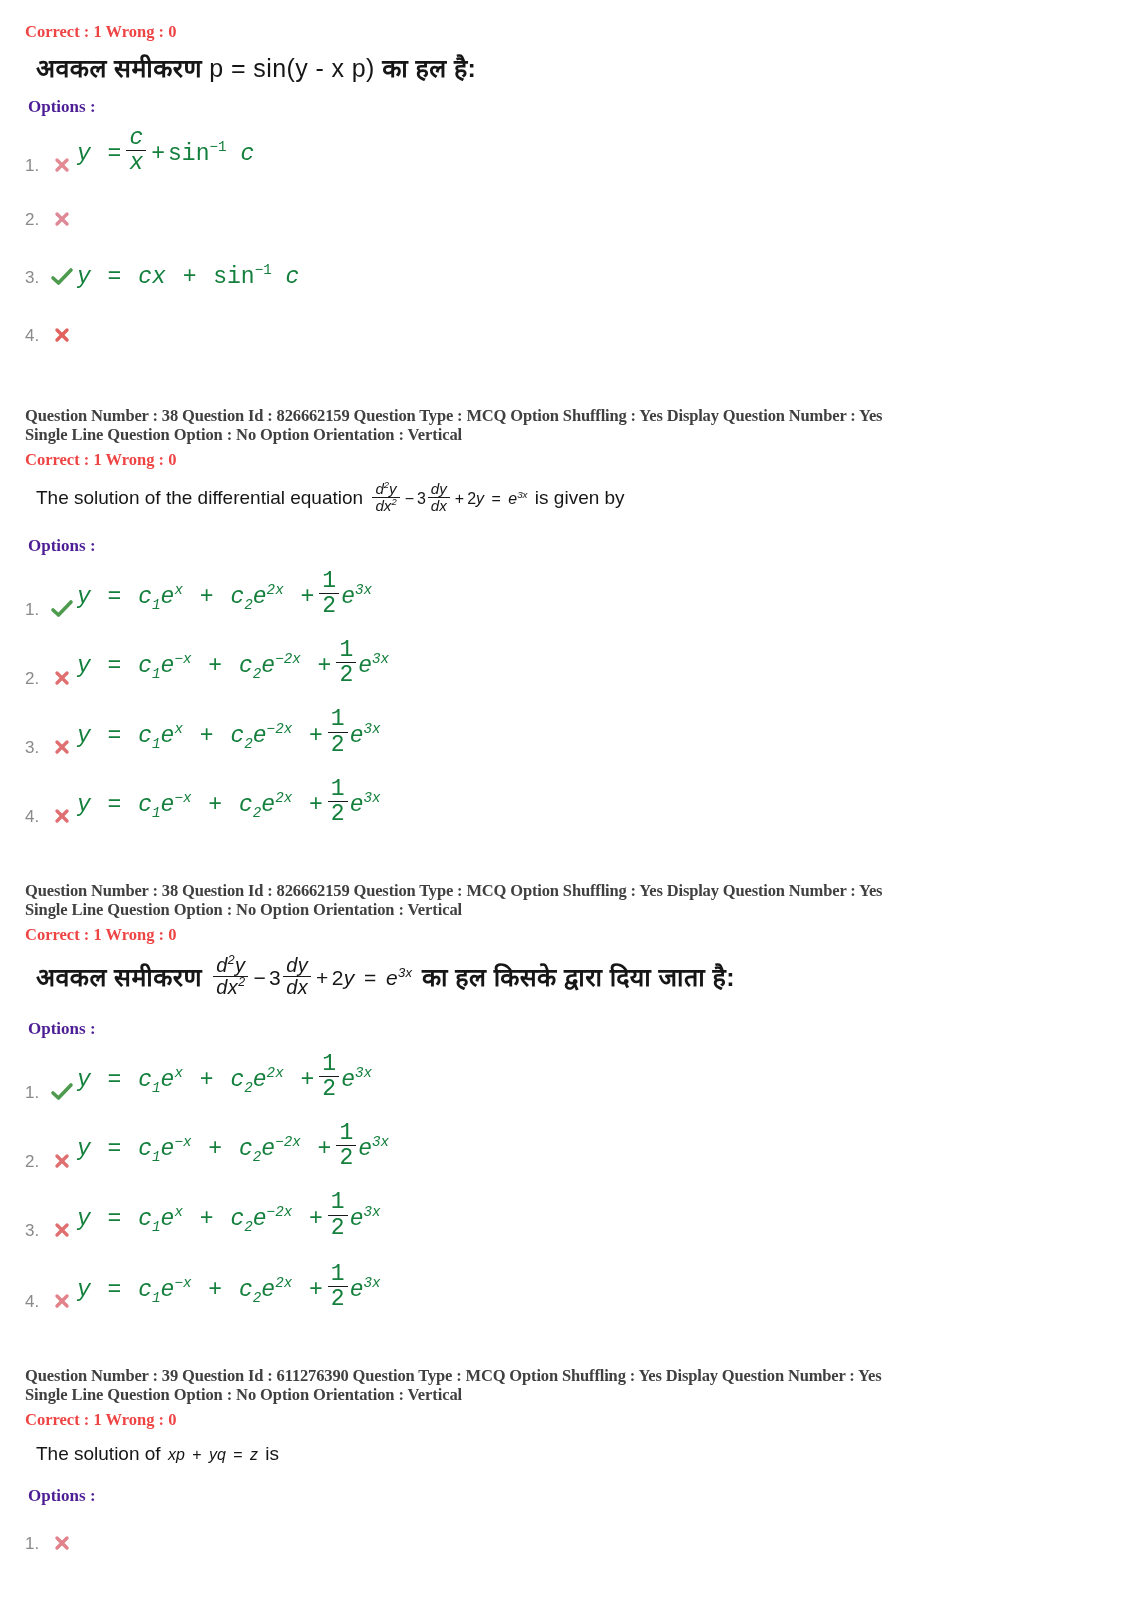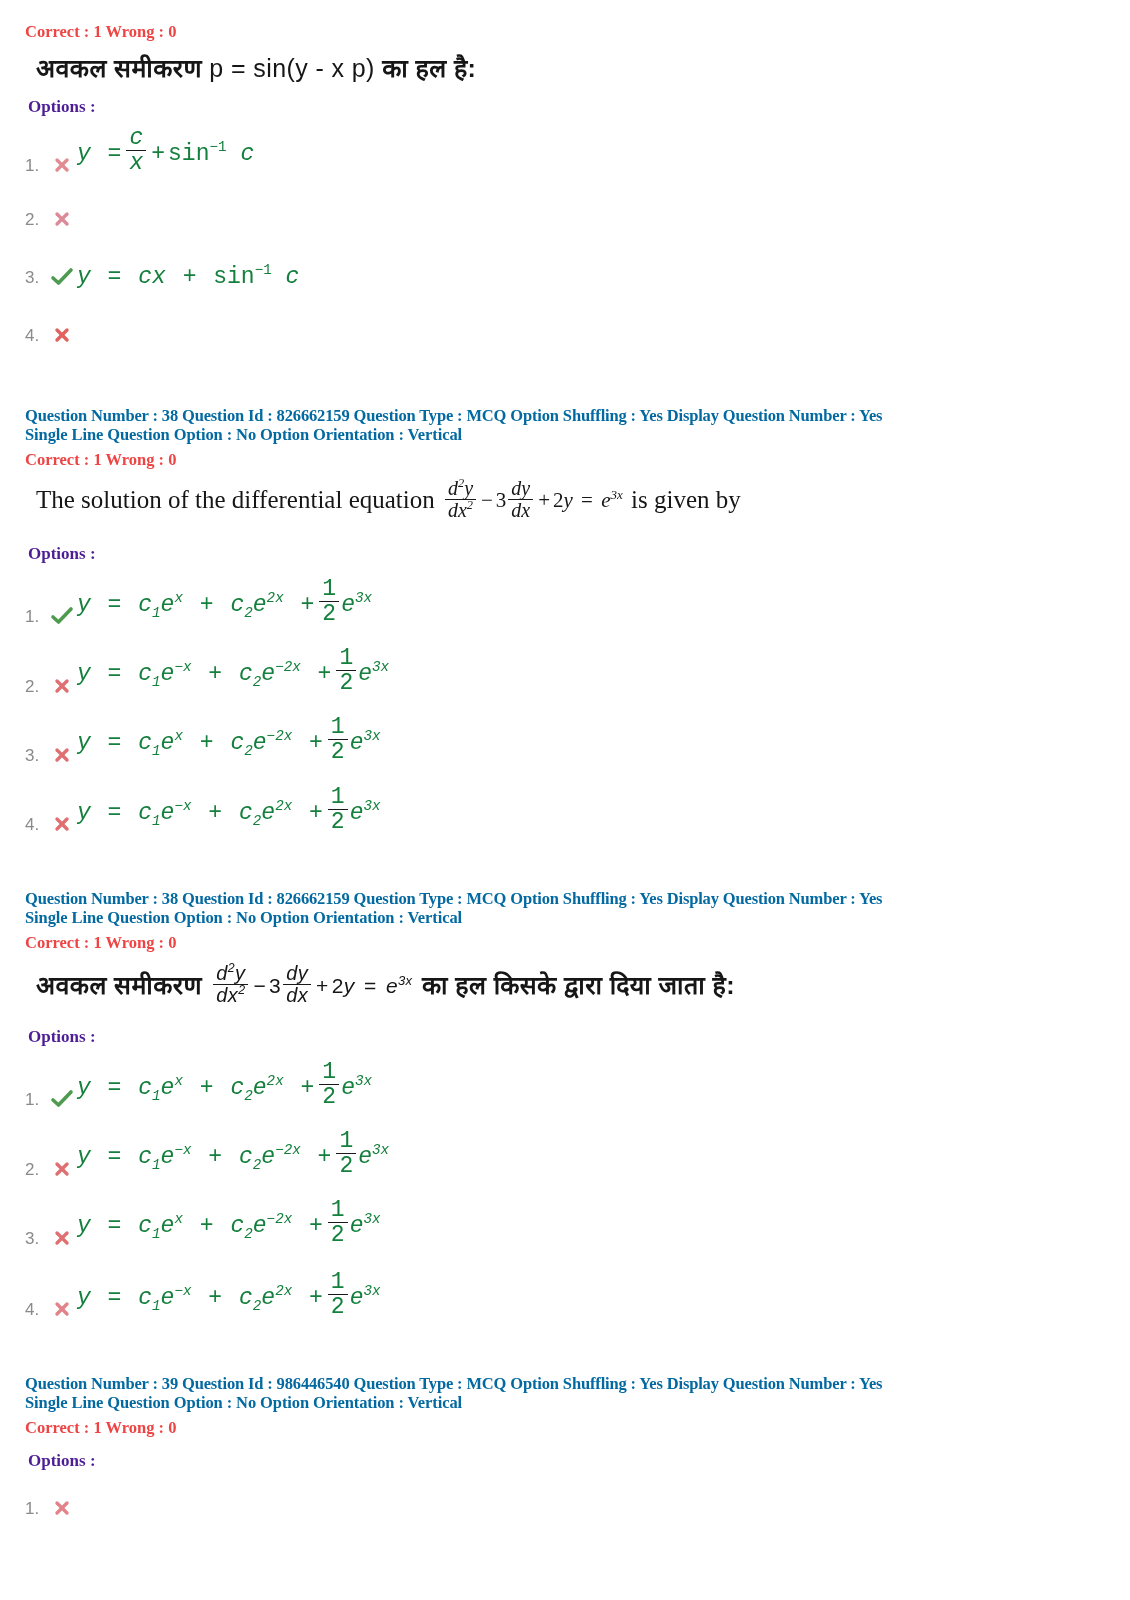--- a/index.html
+++ b/index.html
@@ -24,21 +24,21 @@
   }
 
   
   .meta-block {
     margin: 0 0 0 25px;
     font-family: "Liberation Serif", "DejaVu Serif", serif;
     font-weight: bold;
     font-size: 16.5px;
     line-height: 19px;
     letter-spacing: -0.15px;
-    color: #0369a1;
+    color: #404040;
     white-space: nowrap;
   }
   .meta-line2 { letter-spacing: -0.1px; }
 
   .score-line {
     margin: 6px 0 0 25px;
     font-weight: bold;
     font-size: 16.5px;
     line-height: 19px;
     color: #ef4444;
@@ -53,22 +53,22 @@
     font-weight: normal;
   }
   .stem-hindi {
     font-family: "Liberation Sans", "DejaVu Sans", sans-serif;
     font-weight: bold;
     font-size: 25px;
     letter-spacing: 0.4px;
   }
   .stem-hindi .inline-eq { font-weight: normal; }
   .stem-en {
-    font-family: Liberation Serif, serif;
-    font-size: 25px;
+    font-family: Liberation Sans, sans-serif;
+    font-size: 19px;
   }
 
   .options-label {
     margin: 12px 0 0 28px;
     font-weight: bold;
     font-size: 17px;
     line-height: 20px;
     color: #4c1d95;
   }
 
@@ -372,26 +372,31 @@
         </span>
       </div>
 
     </div>
   </div>
 
   <div class="spacer-lg"></div>
 
   <div>
     <div class="meta-block" style="margin-top:14px;">
-      <div>Question Number : 39  Question Id : 986446540  Question Type : MCQ  Option Shuffling : Yes  Display Question Number : Yes</div>
+      <div>Question Number : 39  Question Id : 611276390  Question Type : MCQ  Option Shuffling : Yes  Display Question Number : Yes</div>
       <div class="meta-line2">Single Line Question Option : No  Option Orientation : Vertical</div>
     </div>
 
     <div class="score-line">Correct : 1  Wrong : 0</div>
 
+    <div class="stem stem-en" style="margin-top:8px;">
+      <span>The solution of</span>
+      <span class="eq-inline math">xp <span class="op">+</span> yq <span class="op">=</span> z</span>
+      <span>is</span>
+    </div>
 
     <div class="options-label" style="margin-top:14px;">Options :</div>
 
     <div class="opt-list">
       <div class="opt-row" style="margin-top:10px;">
         <span class="opt-num">1.</span>
         <span class="opt-mark">
           <svg width="20" height="20" viewBox="0 0 20 20">
               <g stroke="#e2828a" stroke-width="3.4" stroke-linecap="round">
                 <line x1="5" y1="5" x2="15" y2="15"></line>

